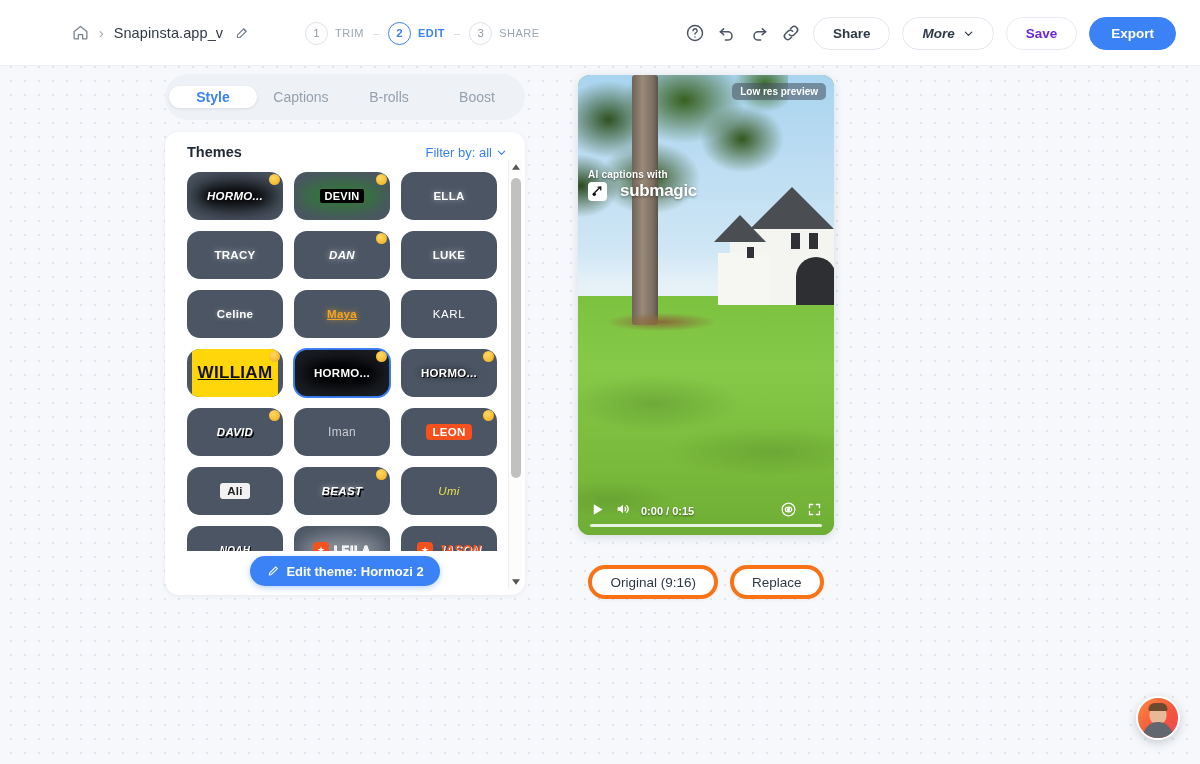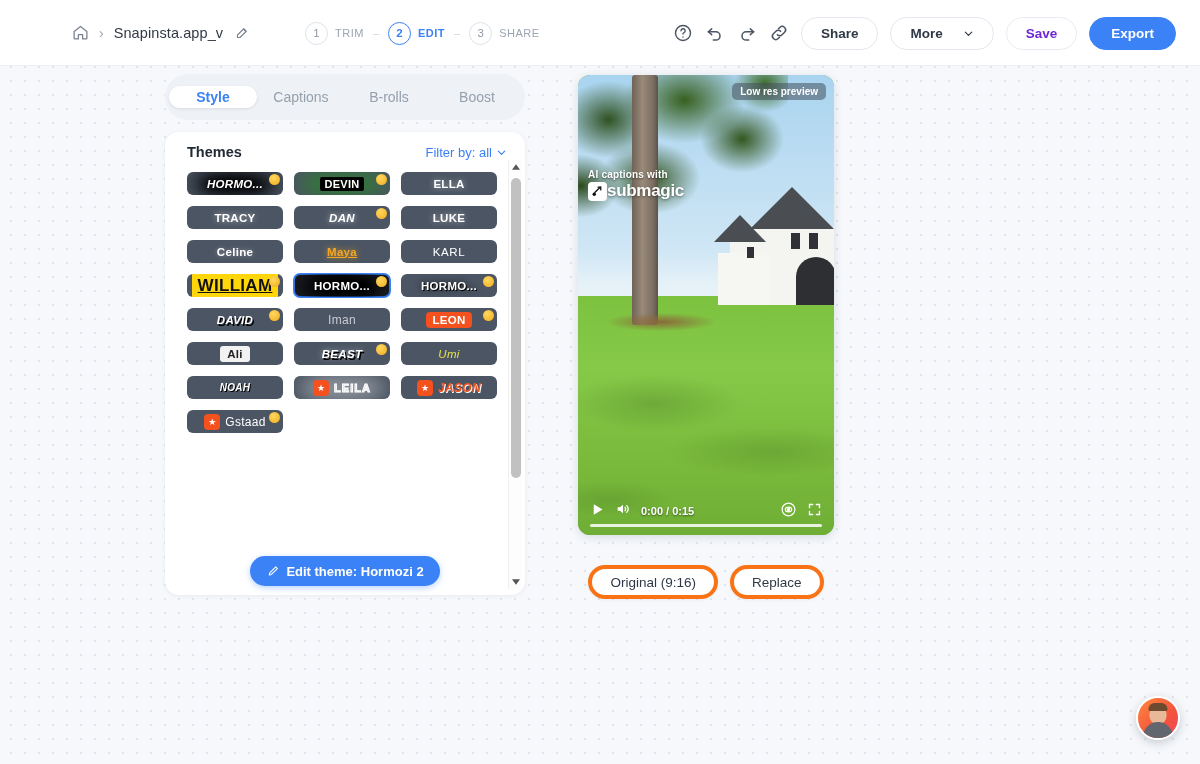--- a/index.html
+++ b/index.html
@@ -54,21 +54,21 @@
     position: absolute; right: 24px; top: 0; height: 66px;
     display: flex; align-items: center; gap: 12px;
   }
   .icon-btn { width: 20px; height: 20px; display: block; cursor: pointer; }
   .pill {
     height: 33px; border-radius: 17px; border: 1px solid #e2e7ee;
     background: #fff; color: #2f3945; font-size: 13.5px; font-weight: bold;
     display: flex; align-items: center; justify-content: center; padding: 0 19px;
     cursor: pointer; white-space: nowrap;
   }
-  .pill.more { gap: 20px; }
+  .pill.more { gap: 8px; font-style: italic; }
   .pill.save { color: #6d28d9; border-color: #e8ecf2; }
   .pill.export {
     background: #3b82f6; border-color: #3b82f6; color: #fff; padding: 0 21px;
   }
 
   
   .left-col { position: absolute; left: 165px; top: 74px; width: 360px; }
   .tabbar {
     width: 360px; height: 46px; border-radius: 23px;
     background: #eef1f6; display: flex; align-items: center; padding: 4px;
@@ -95,21 +95,21 @@
   }
   .panel-title { font-size: 14.5px; font-weight: bold; color: #222a35; }
   .filter { font-size: 13px; color: #3b82f6; display: flex; align-items: center; gap: 4px; cursor: pointer; }
 
   .themes-scroll {
     position: absolute; top: 40px; left: 0; right: 0; bottom: 44px;
     overflow: hidden; padding: 0 22px;
   }
   .themes-grid { display: flex; flex-wrap: wrap; gap: 11px 11px; }
   .theme-card {
-    width: 96px; height: 23px; border-radius: 6px; background: #4b5563;
+    width: 96px; height: 48px; border-radius: 13px; background: #4b5563;
     position: relative; display: flex; align-items: center; justify-content: center;
     cursor: pointer; overflow: hidden;
   }
   .theme-card.selected { outline: 2px solid #3b82f6; outline-offset: -1px; background: #1b1e24; }
   .theme-card .glow {
     position: absolute; left: 50%; top: 50%; transform: translate(-50%,-50%);
     width: 86px; height: 30px; border-radius: 50%; filter: blur(9px);
   }
   .theme-label {
     position: relative; z-index: 2;
@@ -208,21 +208,21 @@
     position: absolute; left: 28px; bottom: 0; width: 110px; height: 18px;
     background: radial-gradient(ellipse at center, #8a6a3a, rgba(138,106,58,0) 72%);
   }
   .lowres-badge {
     position: absolute; top: 8px; right: 8px; z-index: 6;
     background: rgba(70,80,95,.55); color: #fff; font-size: 10px;
     padding: 3px 8px; border-radius: 5px; font-weight: bold;
   }
   .watermark { position: absolute; left: 10px; top: 94px; z-index: 6; }
   .wm-line1 { font-size: 10px; color: #fff; font-weight: bold; text-shadow: 0 1px 2px rgba(0,0,0,.5); letter-spacing: .2px; }
-  .wm-line2 { display: flex; align-items: center; gap: 0; margin-top: 1px; }
+  .wm-line2 { display: flex; align-items: center; gap: 13px; margin-top: 1px; }
   .wm-logo {
     width: 19px; height: 19px; border-radius: 4px; background: #fff;
     display: flex; align-items: center; justify-content: center;
   }
   .wm-text { font-size: 17px; font-weight: bold; color: #fff; text-shadow: 0 1px 3px rgba(0,0,0,.45); letter-spacing: -.3px; }
   .controls {
     position: absolute; left: 0; right: 0; bottom: 0; height: 48px; z-index: 6;
     display: flex; align-items: center; padding: 0 12px; gap: 10px;
   }
   .ctrl-icon { cursor: pointer; display: block; }

